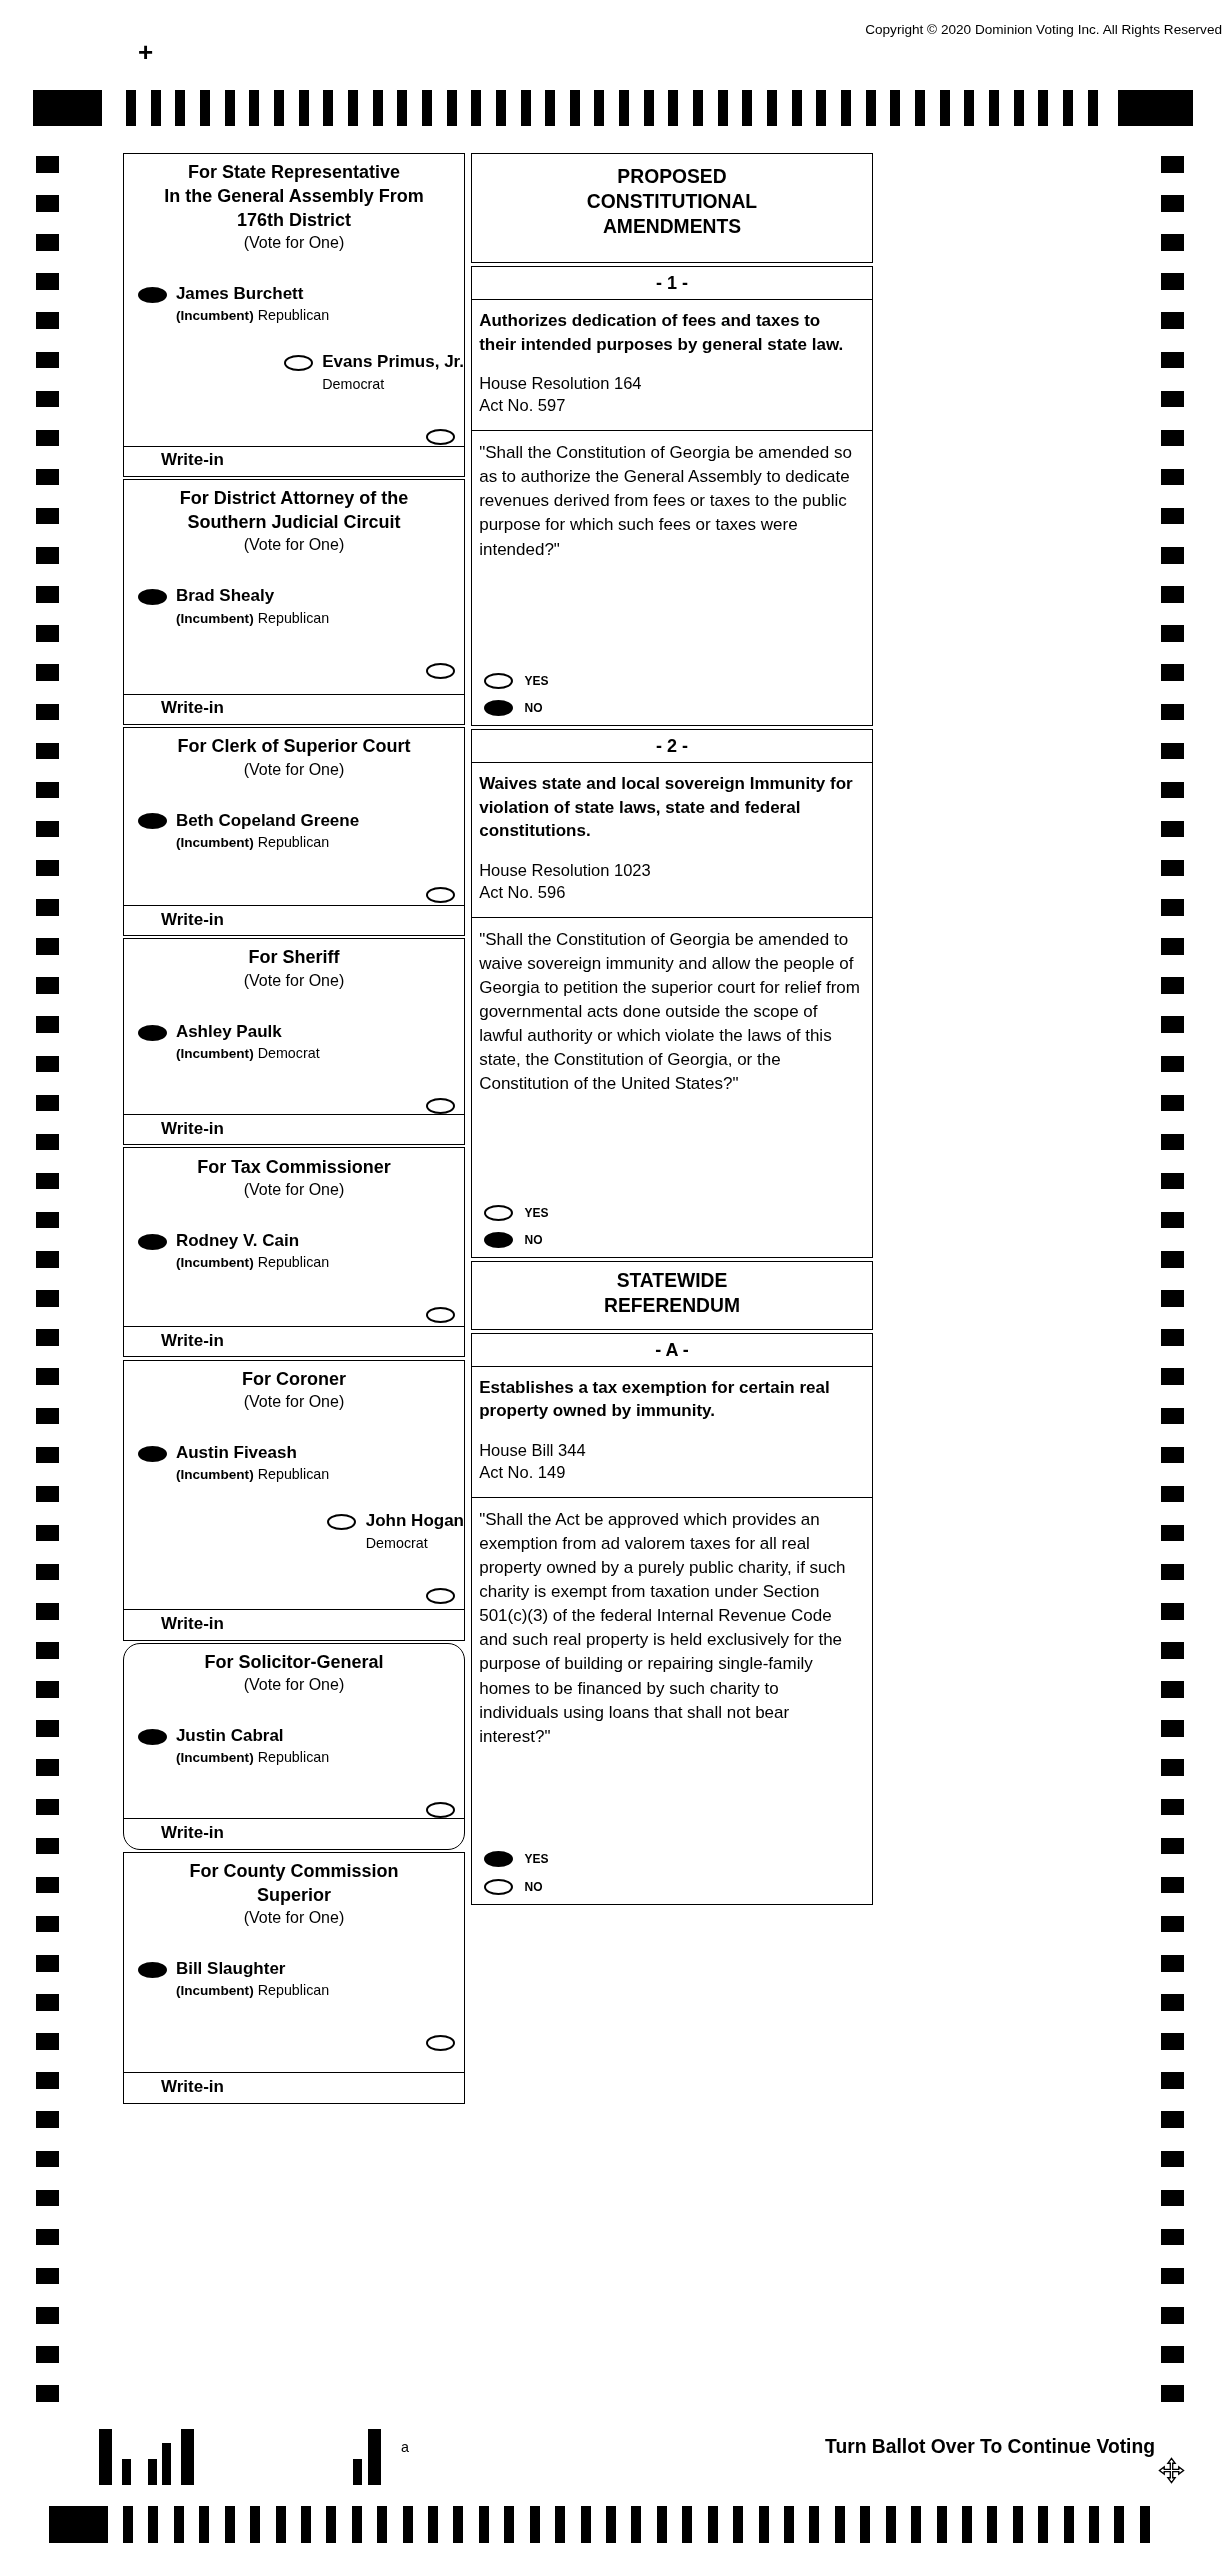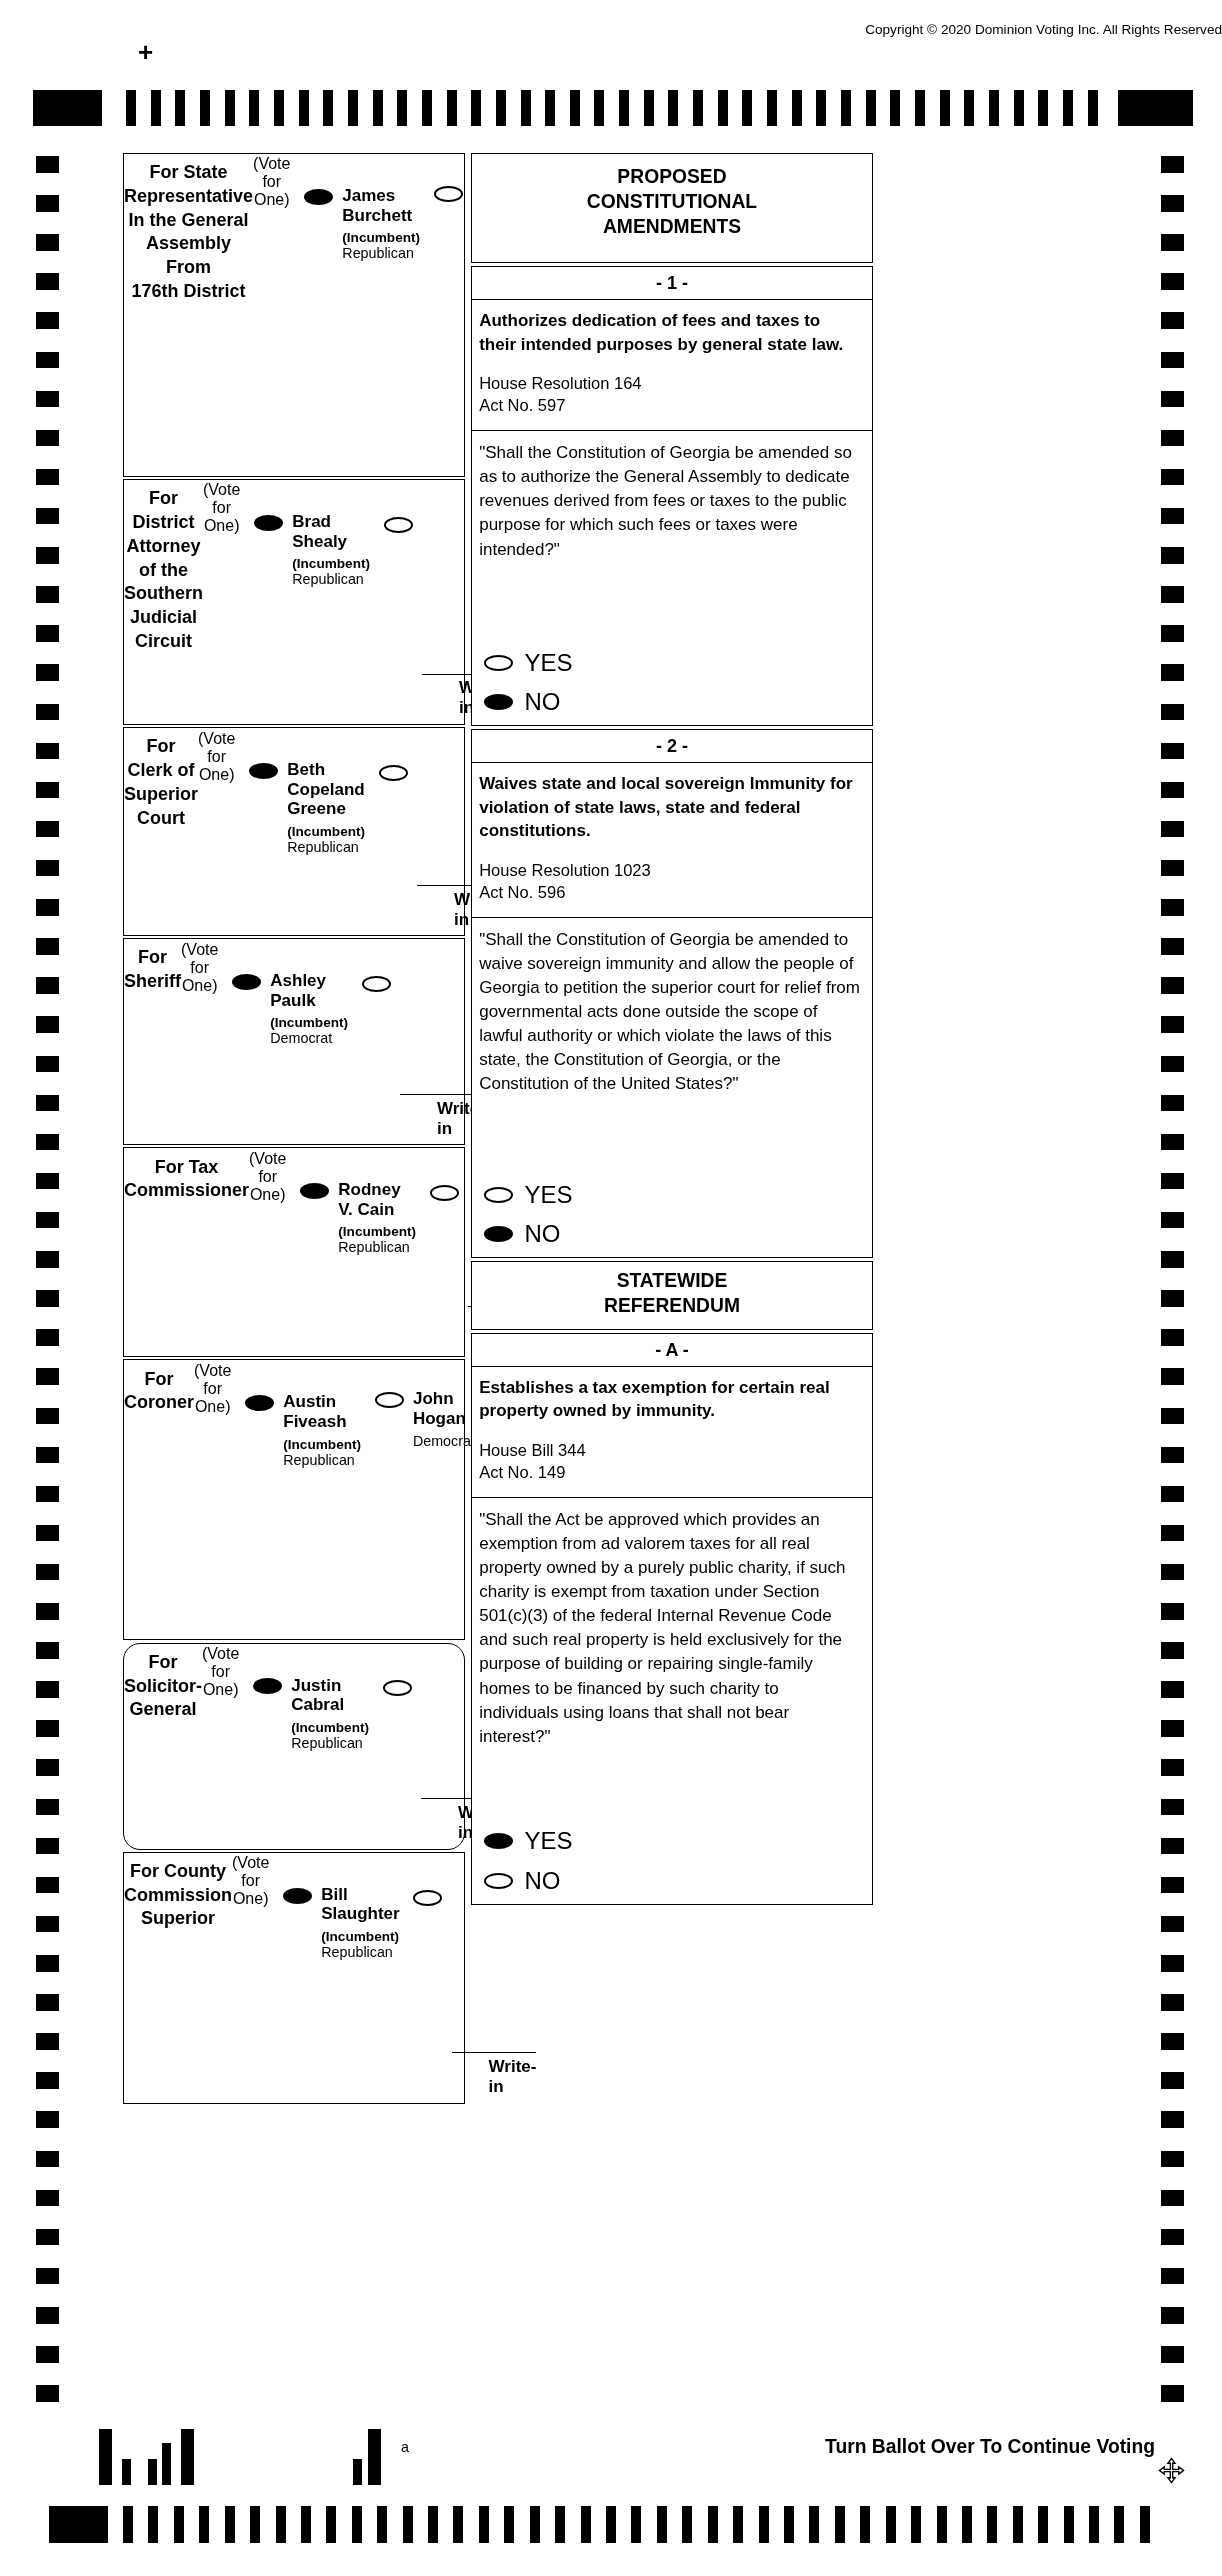--- a/index.html
+++ b/index.html
@@ -19,21 +19,21 @@
 
   .side{position:absolute;top:156px;height:2246px;width:23px;display:flex;
         flex-direction:column;justify-content:space-between;}
   .side-left{left:36px;}
   .side-right{left:1161px;}
   .side .sq{width:23px;height:16.5px;background:#000;}
 
   
   .col-left{position:absolute;left:123px;top:153px;width:342px;display:flex;
             flex-direction:column;gap:2.1px;}
-  .contest{border:1.4px solid #000;box-sizing:border-box;display:flex;flex-direction:row;background:#fff;}
+  .contest{border:1.4px solid #000;box-sizing:border-box;display:flex;flex-direction:column;background:#fff;}
   .c-title{font-size:18px;font-weight:bold;text-align:center;line-height:1.32;padding-top:7.2px;}
   .c-instr{font-size:16px;text-align:center;margin-top:1.4px;}
   .cand{display:flex;align-items:flex-start;margin:32px 0 0 13.6px;}
   .cand + .cand{margin-top:29px;justify-content:flex-end;}
   .cand.blank{margin-top:34px;}
   .bubble{width:29px;height:16px;border:2.1px solid #000;border-radius:50%;
           box-sizing:border-box;flex:none;display:inline-block;background:#fff;}
   .bubble.filled{background:#000;}
   .cand .bubble{margin:2.9px 9.3px 0 0;}
   .cand-name{display:block;font-size:17px;font-weight:bold;line-height:1.15;}
@@ -50,21 +50,21 @@
   .measure{display:flex;flex-direction:column;}
   .m-number{font-size:18px;font-weight:bold;text-align:center;padding:6.4px 0 5px;}
   .m-rule{border-top:1.4px solid #000;}
   .m-rule2{margin-top:13px;}
   .m-summary{font-size:17px;font-weight:bold;line-height:1.4;padding:8.6px 13px 0 7.2px;}
   .m-refs{font-size:16.5px;line-height:1.32;padding:17px 7.2px 0 7.2px;}
   .m-question{font-size:17px;line-height:1.42;padding:10px 10px 0 7.2px;}
   .m-options{margin-top:auto;padding:0 0 8.6px 11.5px;}
   .opt{display:flex;align-items:center;margin-top:11.5px;}
   .opt .bubble{margin-right:12px;}
-  .opt-label{font-size:24px;font-weight:normal;}
+  .opt-label{font-size:12px;font-weight:bold;}
 
   
   .barcode{position:absolute;left:0;top:2429px;width:100%;height:56px;}
   .bc{position:absolute;bottom:0;background:#000;}
   .style-mark{position:absolute;left:401px;top:10px;font-size:14.3px;}
   .turnover{position:absolute;top:2436px;right:67px;font-size:19.3px;font-weight:bold;margin-left:7px;}
   .move-icon{position:absolute;left:1157px;top:2456px;width:29px;height:29px;}
 </style>
 </head>
 <body>

